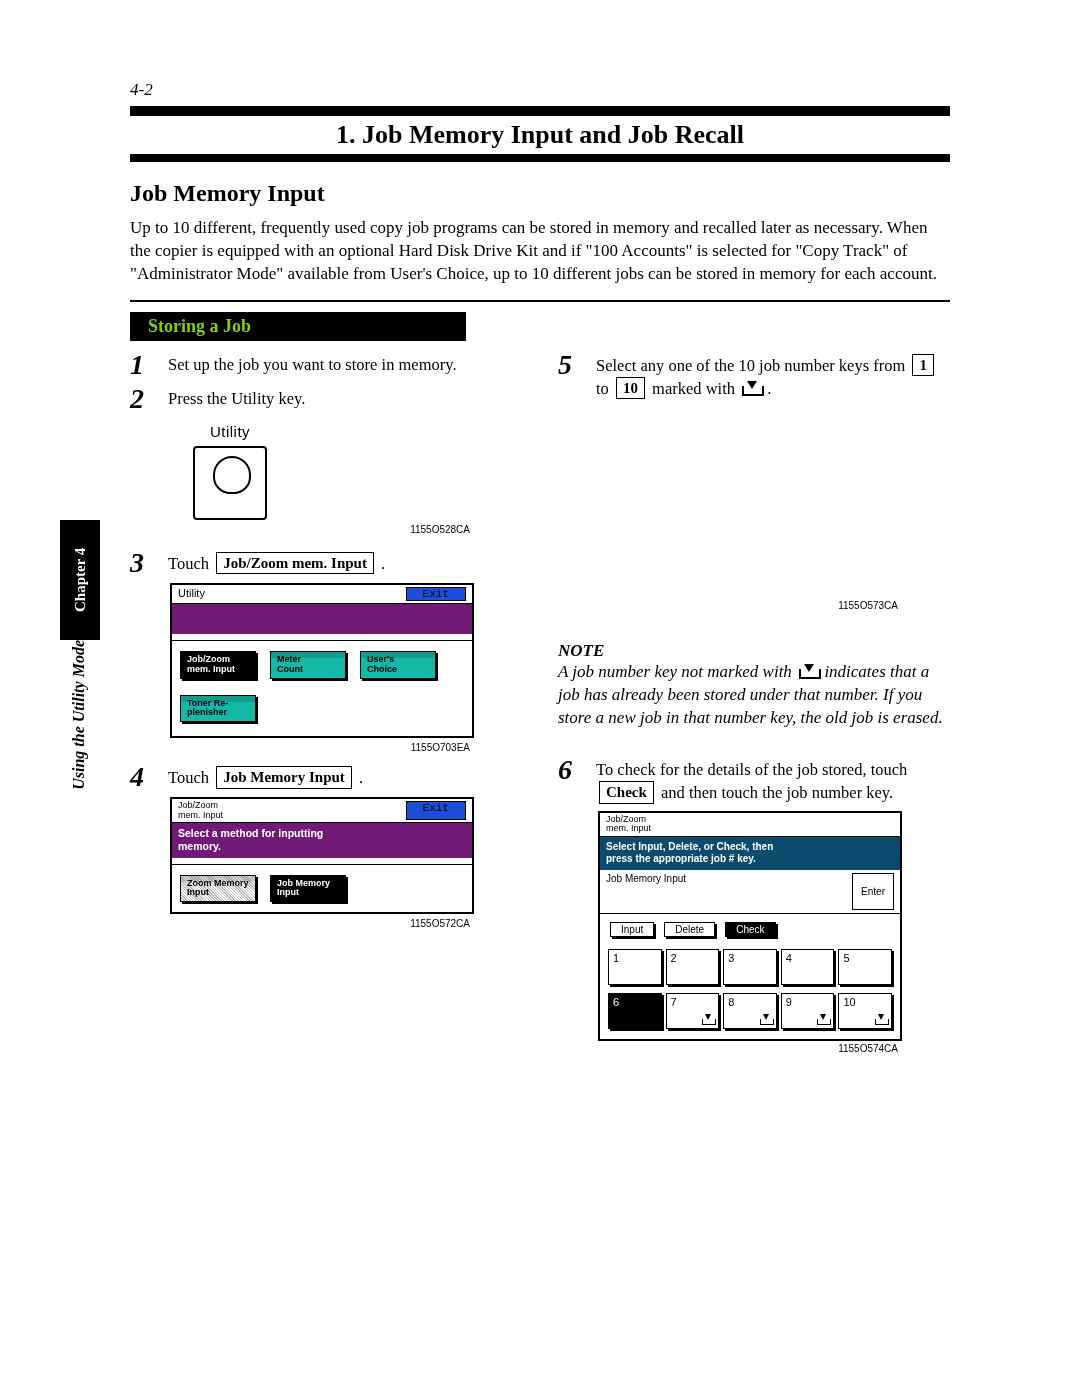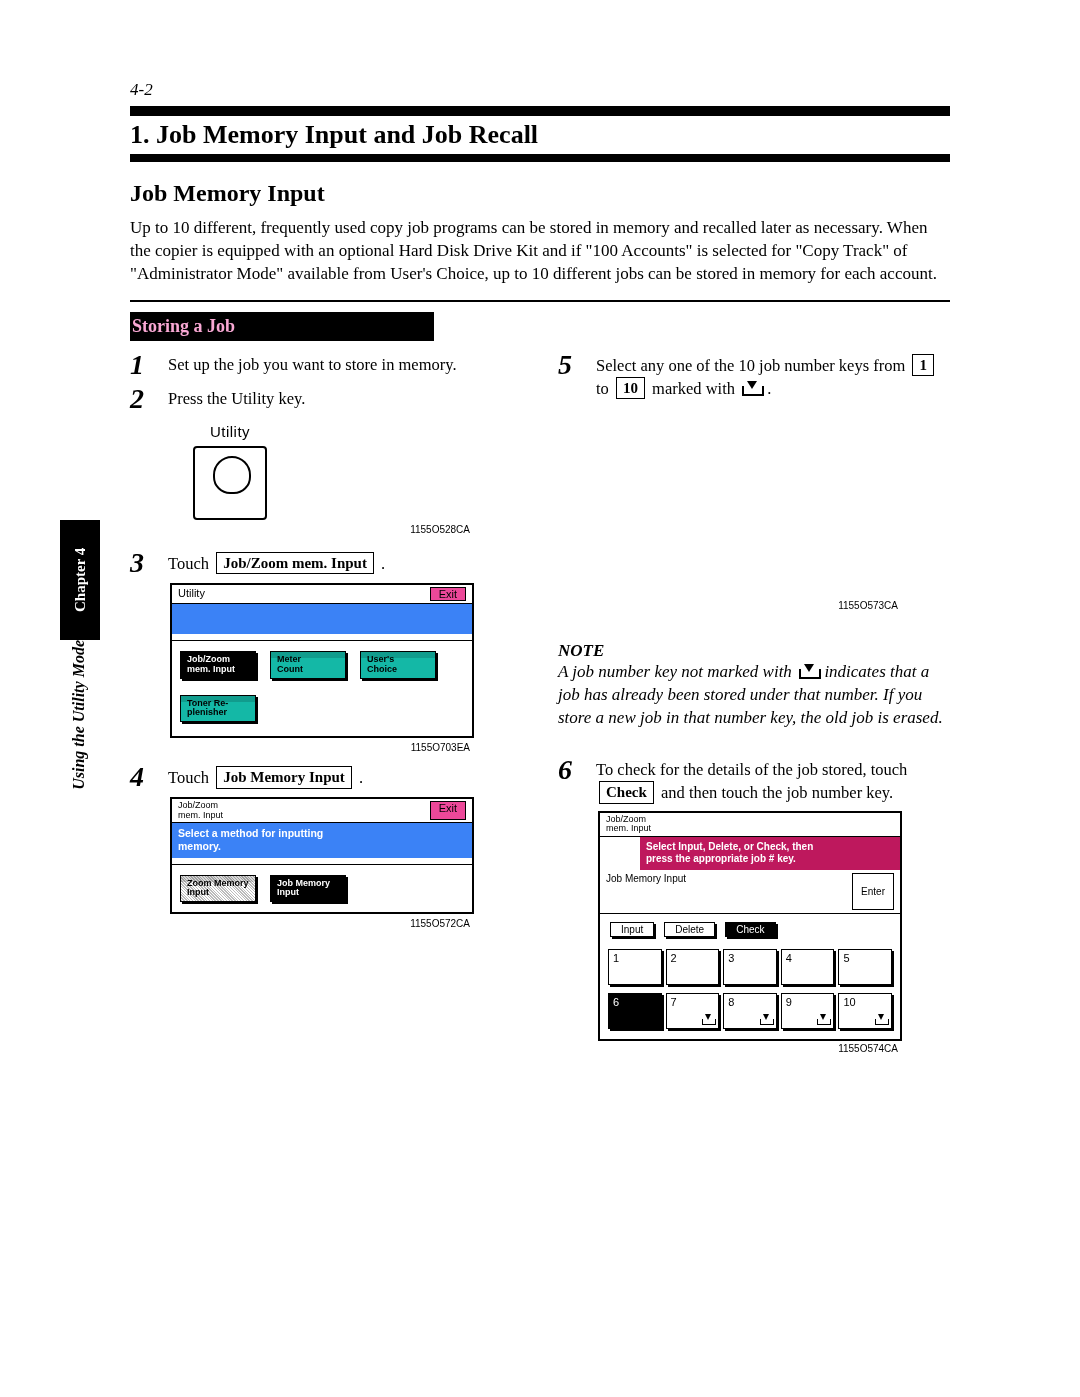--- a/index.html
+++ b/index.html
@@ -19,20 +19,21 @@
   }
   .page-num {
     font-style: italic;
     font-size: 17px;
     margin-bottom: 6px;
   }
   .title-bar {
     border-top: 10px solid #000;
     border-bottom: 8px solid #000;
     padding: 4px 0;
+    text-align: center;
   }
   .title-bar h1 {
     margin: 0;
     font-size: 26px;
     font-weight: bold;
   }
   .subhead {
     font-size: 24px;
     font-weight: bold;
     margin: 18px 0 10px 0;
@@ -41,24 +42,24 @@
     font-size: 17px;
     line-height: 1.35;
   }
   .hr-thin {
     border: none;
     border-top: 2px solid #000;
     margin: 14px 0 10px 0;
   }
   .section-bar {
     background: #000;
-    color: #f9a8d4;
+    color: #84cc16;
     font-weight: bold;
     font-size: 18px;
-    padding: 4px 2px;
+    padding: 4px 18px;
     width: 300px;
     margin-top: 6px;
   }
   .columns {
     display: flex;
     gap: 36px;
     margin-top: 10px;
   }
   .col {
     width: 50%;
@@ -137,25 +138,26 @@
   }
   .lcd-titlebar {
     display: flex;
     justify-content: space-between;
     padding: 2px 6px;
     border-bottom: 1px solid #000;
     font-size: 11px;
   }
   .lcd-titlebar .exitbtn {
     border: 1px solid #000;
-    padding: 0 8px;
-    background: #ec4899;
+    padding: 0 16px;
+    background: #1d4ed8;
+    font-family: Liberation Mono, monospace;
   }
   .lcd-msg {
-    background: #3b82f6;
+    background: #701a75;
     color: #fff;
     padding: 4px 6px;
     font-weight: bold;
     font-size: 10.5px;
     line-height: 1.25;
   }
   .lcd-row {
     display: flex;
     gap: 14px;
     padding: 10px 8px;
@@ -179,26 +181,25 @@
     background: repeating-linear-gradient(45deg,#bbb 0 1px,#fff 1px 2px);
   }
   .lcd3 {
     width: 300px;
     margin: 6px 0 2px 40px;
     border: 2px solid #000;
     font-family: Arial, Helvetica, sans-serif;
     font-size: 10px;
   }
   .lcd3 .msg {
-    background: #be185d;
+    background: #0c4a6e;
     color: #fff;
     font-weight: bold;
     padding: 4px 6px;
     line-height: 1.25;
-    margin-left: 40px;
   }
   .lcd3 .sub {
     display:flex;justify-content:space-between;padding:3px 6px;border-bottom:1px solid #000;
   }
   .lcd3 .enterbtn {
     border:1px solid #000;padding:12px 8px;
   }
   .lcd3 .btnrow {
     display:flex;gap:10px;padding:8px 10px;
   }

